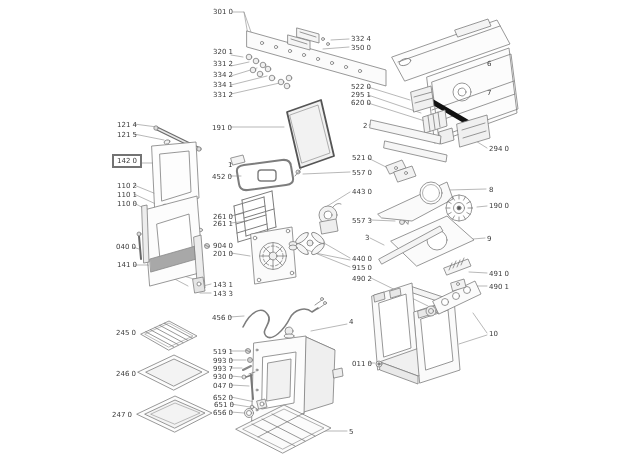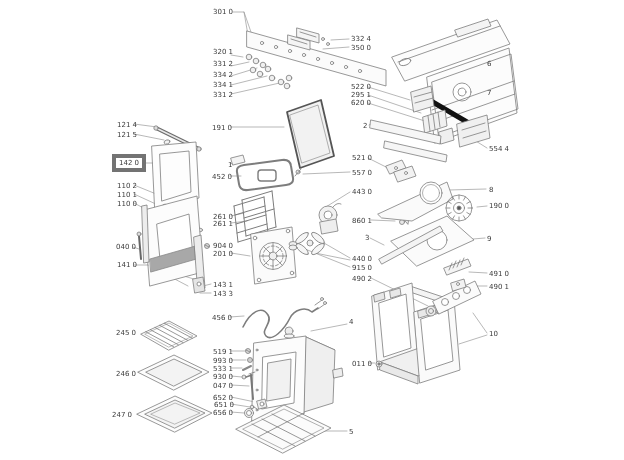--- a/index.html
+++ b/index.html
@@ -1,21 +1,21 @@
 <!DOCTYPE html>
 <html><head>
 <meta charset="utf-8">
 <style>
   html,body{margin:0;padding:0;background:#fff;}
   .stage{position:relative;width:624px;height:460px;background:#ffffff;overflow:hidden;
          font-family:"DejaVu Sans",sans-serif;}
   .stage svg{position:absolute;left:0;top:0;}
   .lbl{position:absolute;font-size:7px;line-height:8px;color:#3a3a3a;white-space:nowrap;
        font-family:"DejaVu Sans",sans-serif;cursor:default;}
-  .hl{border:4px solid #737373;padding:1px 3px 1px 3px;color:#3a3a3a;background:#fff;}
+  .hl{border:2px solid #737373;padding:1px 3px 1px 3px;color:#3a3a3a;background:#fff;}
 </style>
 </head>
 <body>
 
 <div class="stage">
 
 <svg width="624" height="460" viewBox="0 0 624 460">
   <g stroke="#7d7d7d" stroke-width="0.8" fill="none" stroke-linejoin="round" stroke-linecap="round">
 
     <g stroke="#9a9a9a" stroke-width="0.7">
@@ -355,56 +355,56 @@
 <div class="lbl" style="left:213px;top:81px">334 1</div>
 <div class="lbl" style="left:213px;top:91px">331 2</div>
 <div class="lbl" style="left:351px;top:35px">332 4</div>
 <div class="lbl" style="left:351px;top:44px">350 0</div>
 <div class="lbl" style="left:351px;top:83px">522 0</div>
 <div class="lbl" style="left:351px;top:91px">295 1</div>
 <div class="lbl" style="left:351px;top:99px">620 0</div>
 <div class="lbl" style="left:487px;top:60px">6</div>
 <div class="lbl" style="left:487px;top:89px">7</div>
 <div class="lbl" style="left:363px;top:122px">2</div>
-<div class="lbl" style="left:489px;top:145px">554 4</div>
+<div class="lbl" style="left:489px;top:145px">294 0</div>
 <div class="lbl" style="left:117px;top:121px">121 4</div>
 <div class="lbl" style="left:117px;top:131px">121 5</div>
 <div class="lbl hl" style="left:112px;top:154px">142 0</div>
 <div class="lbl" style="left:212px;top:124px">191 0</div>
 <div class="lbl" style="left:117px;top:182px">110 2</div>
 <div class="lbl" style="left:117px;top:191px">110 1</div>
 <div class="lbl" style="left:117px;top:200px">110 0</div>
 <div class="lbl" style="left:228px;top:161px">1</div>
 <div class="lbl" style="left:212px;top:173px">452 0</div>
 <div class="lbl" style="left:352px;top:154px">521 0</div>
 <div class="lbl" style="left:352px;top:169px">557 0</div>
 <div class="lbl" style="left:352px;top:188px">443 0</div>
 <div class="lbl" style="left:213px;top:213px">261 0</div>
 <div class="lbl" style="left:213px;top:220px">261 1</div>
-<div class="lbl" style="left:352px;top:217px">860 1</div>
+<div class="lbl" style="left:352px;top:217px">557 3</div>
 <div class="lbl" style="left:489px;top:186px">8</div>
 <div class="lbl" style="left:489px;top:202px">190 0</div>
 <div class="lbl" style="left:116px;top:243px">040 0</div>
 <div class="lbl" style="left:213px;top:242px">904 0</div>
 <div class="lbl" style="left:213px;top:250px">201 0</div>
 <div class="lbl" style="left:117px;top:261px">141 0</div>
 <div class="lbl" style="left:365px;top:234px">3</div>
 <div class="lbl" style="left:487px;top:235px">9</div>
 <div class="lbl" style="left:352px;top:255px">440 0</div>
 <div class="lbl" style="left:352px;top:264px">915 0</div>
 <div class="lbl" style="left:352px;top:275px">490 2</div>
 <div class="lbl" style="left:213px;top:281px">143 1</div>
 <div class="lbl" style="left:213px;top:290px">143 3</div>
 <div class="lbl" style="left:489px;top:270px">491 0</div>
 <div class="lbl" style="left:489px;top:283px">490 1</div>
 <div class="lbl" style="left:212px;top:314px">456 0</div>
 <div class="lbl" style="left:116px;top:329px">245 0</div>
 <div class="lbl" style="left:213px;top:348px">519 1</div>
 <div class="lbl" style="left:213px;top:357px">993 0</div>
-<div class="lbl" style="left:213px;top:365px">533 1</div>
+<div class="lbl" style="left:213px;top:365px">993 7</div>
 <div class="lbl" style="left:213px;top:373px">930 0</div>
 <div class="lbl" style="left:213px;top:382px">047 0</div>
 <div class="lbl" style="left:349px;top:318px">4</div>
 <div class="lbl" style="left:489px;top:330px">10</div>
 <div class="lbl" style="left:213px;top:394px">652 0</div>
 <div class="lbl" style="left:214px;top:401px">651 0</div>
 <div class="lbl" style="left:213px;top:409px">656 0</div>
 <div class="lbl" style="left:352px;top:360px">011 0</div>
 <div class="lbl" style="left:116px;top:370px">246 0</div>
 <div class="lbl" style="left:112px;top:411px">247 0</div>

